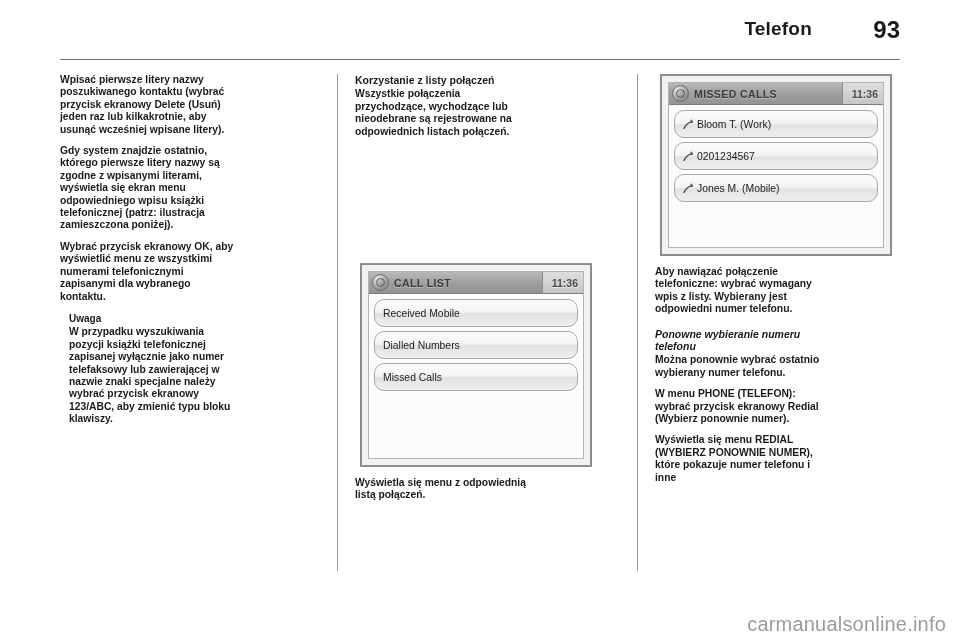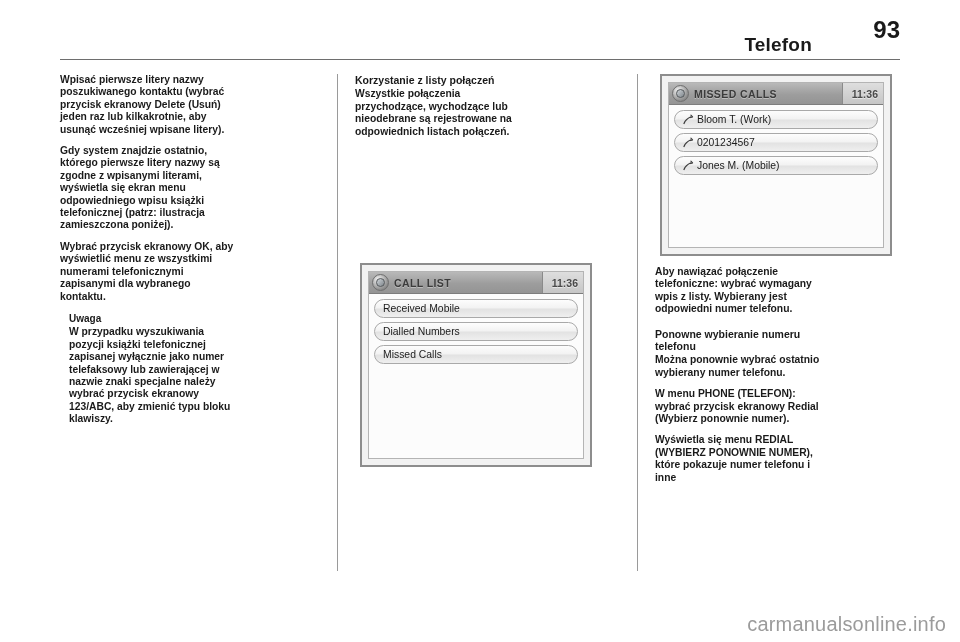--- a/index.html
+++ b/index.html
@@ -13,21 +13,21 @@
   .page{
     position:absolute;left:0;top:0;width:960px;height:642px;
     background:#ffffff;
   }
 
   
   .header{
     position:absolute;left:60px;top:18px;width:840px;height:34px;
   }
   .header-title{
-    position:absolute;right:88px;top:16px;
+    position:absolute;right:88px;top:0;
     font-family:"Liberation Sans", sans-serif;
     font-weight:bold;font-size:19px;color:#1a1a1a;
     letter-spacing:0.2px;
   }
   .header-pageno{
     position:absolute;right:0;top:-2px;
     font-family:"Liberation Sans", sans-serif;
     font-weight:bold;font-size:24px;color:#1a1a1a;
   }
   .header-rule{
@@ -133,21 +133,21 @@
   }
 
   .screen-body{
     padding:5px 5px 0 5px;
     background:#fcfcfc;
     height:calc(100% - 22px);
     box-sizing:border-box;
   }
   .row-btn{
     position:relative;
-    height:19px;margin-bottom:4px;
+    height:28px;margin-bottom:4px;
     border:1px solid #a9a9a9;
     border-radius:10px;
     background:linear-gradient(to bottom,#fdfdfd 0%,#f2f2f2 48%,#e2e2e2 52%,#efefef 100%);
     display:flex;align-items:center;
     box-sizing:border-box;
   }
   .row-label{
     font-family:"Liberation Sans", sans-serif;
     font-size:10.4px;color:#1c1c1c;
     padding-left:8px;
@@ -213,20 +213,21 @@
           <span class="row-label">Dialled Numbers</span>
         </div>
         <div class="row-btn">
           <span class="row-label">Missed Calls</span>
         </div>
       </div>
     </div>
   </div>
 
   <div class="col col2" style="top:477px;">
+    <p class="para">Wyświetla się menu z odpowiednią listą połączeń.</p>
   </div>
 
   <div class="screen s-missed">
     <div class="screen-inner">
       <div class="titlebar">
         <span class="tb-icon"></span>
         <span class="tb-title">MISSED CALLS</span>
         <span class="tb-clock">11:36</span>
       </div>
       <div class="screen-body">
@@ -256,21 +257,21 @@
             </svg>
           </span>
           <span class="row-label">Jones M. (Mobile)</span>
         </div>
       </div>
     </div>
   </div>
 
   <div class="col col3" style="top:266px;">
     <p class="para">Aby nawiązać połączenie telefoniczne: wybrać wymagany wpis z listy. Wybierany jest odpowiedni numer telefonu.</p>
-    <h4 class="sub" style="margin-top:12px;">Ponowne wybieranie numeru telefonu</h4>
+    <h4 class="sub" style="margin-top:12px;font-style:italic;">Ponowne wybieranie numeru telefonu</h4>
     <p class="para">Można ponownie wybrać ostatnio wybierany numer telefonu.</p>
     <p class="para">W menu PHONE (TELEFON): wybrać przycisk ekranowy Redial (Wybierz ponownie numer).</p>
     <p class="para">Wyświetla się menu REDIAL (WYBIERZ PONOWNIE NUMER), które pokazuje numer telefonu i inne</p>
   </div>
 
   <div class="watermark">carmanualsonline.info</div>
 
 </div>
 
 </body></html>

